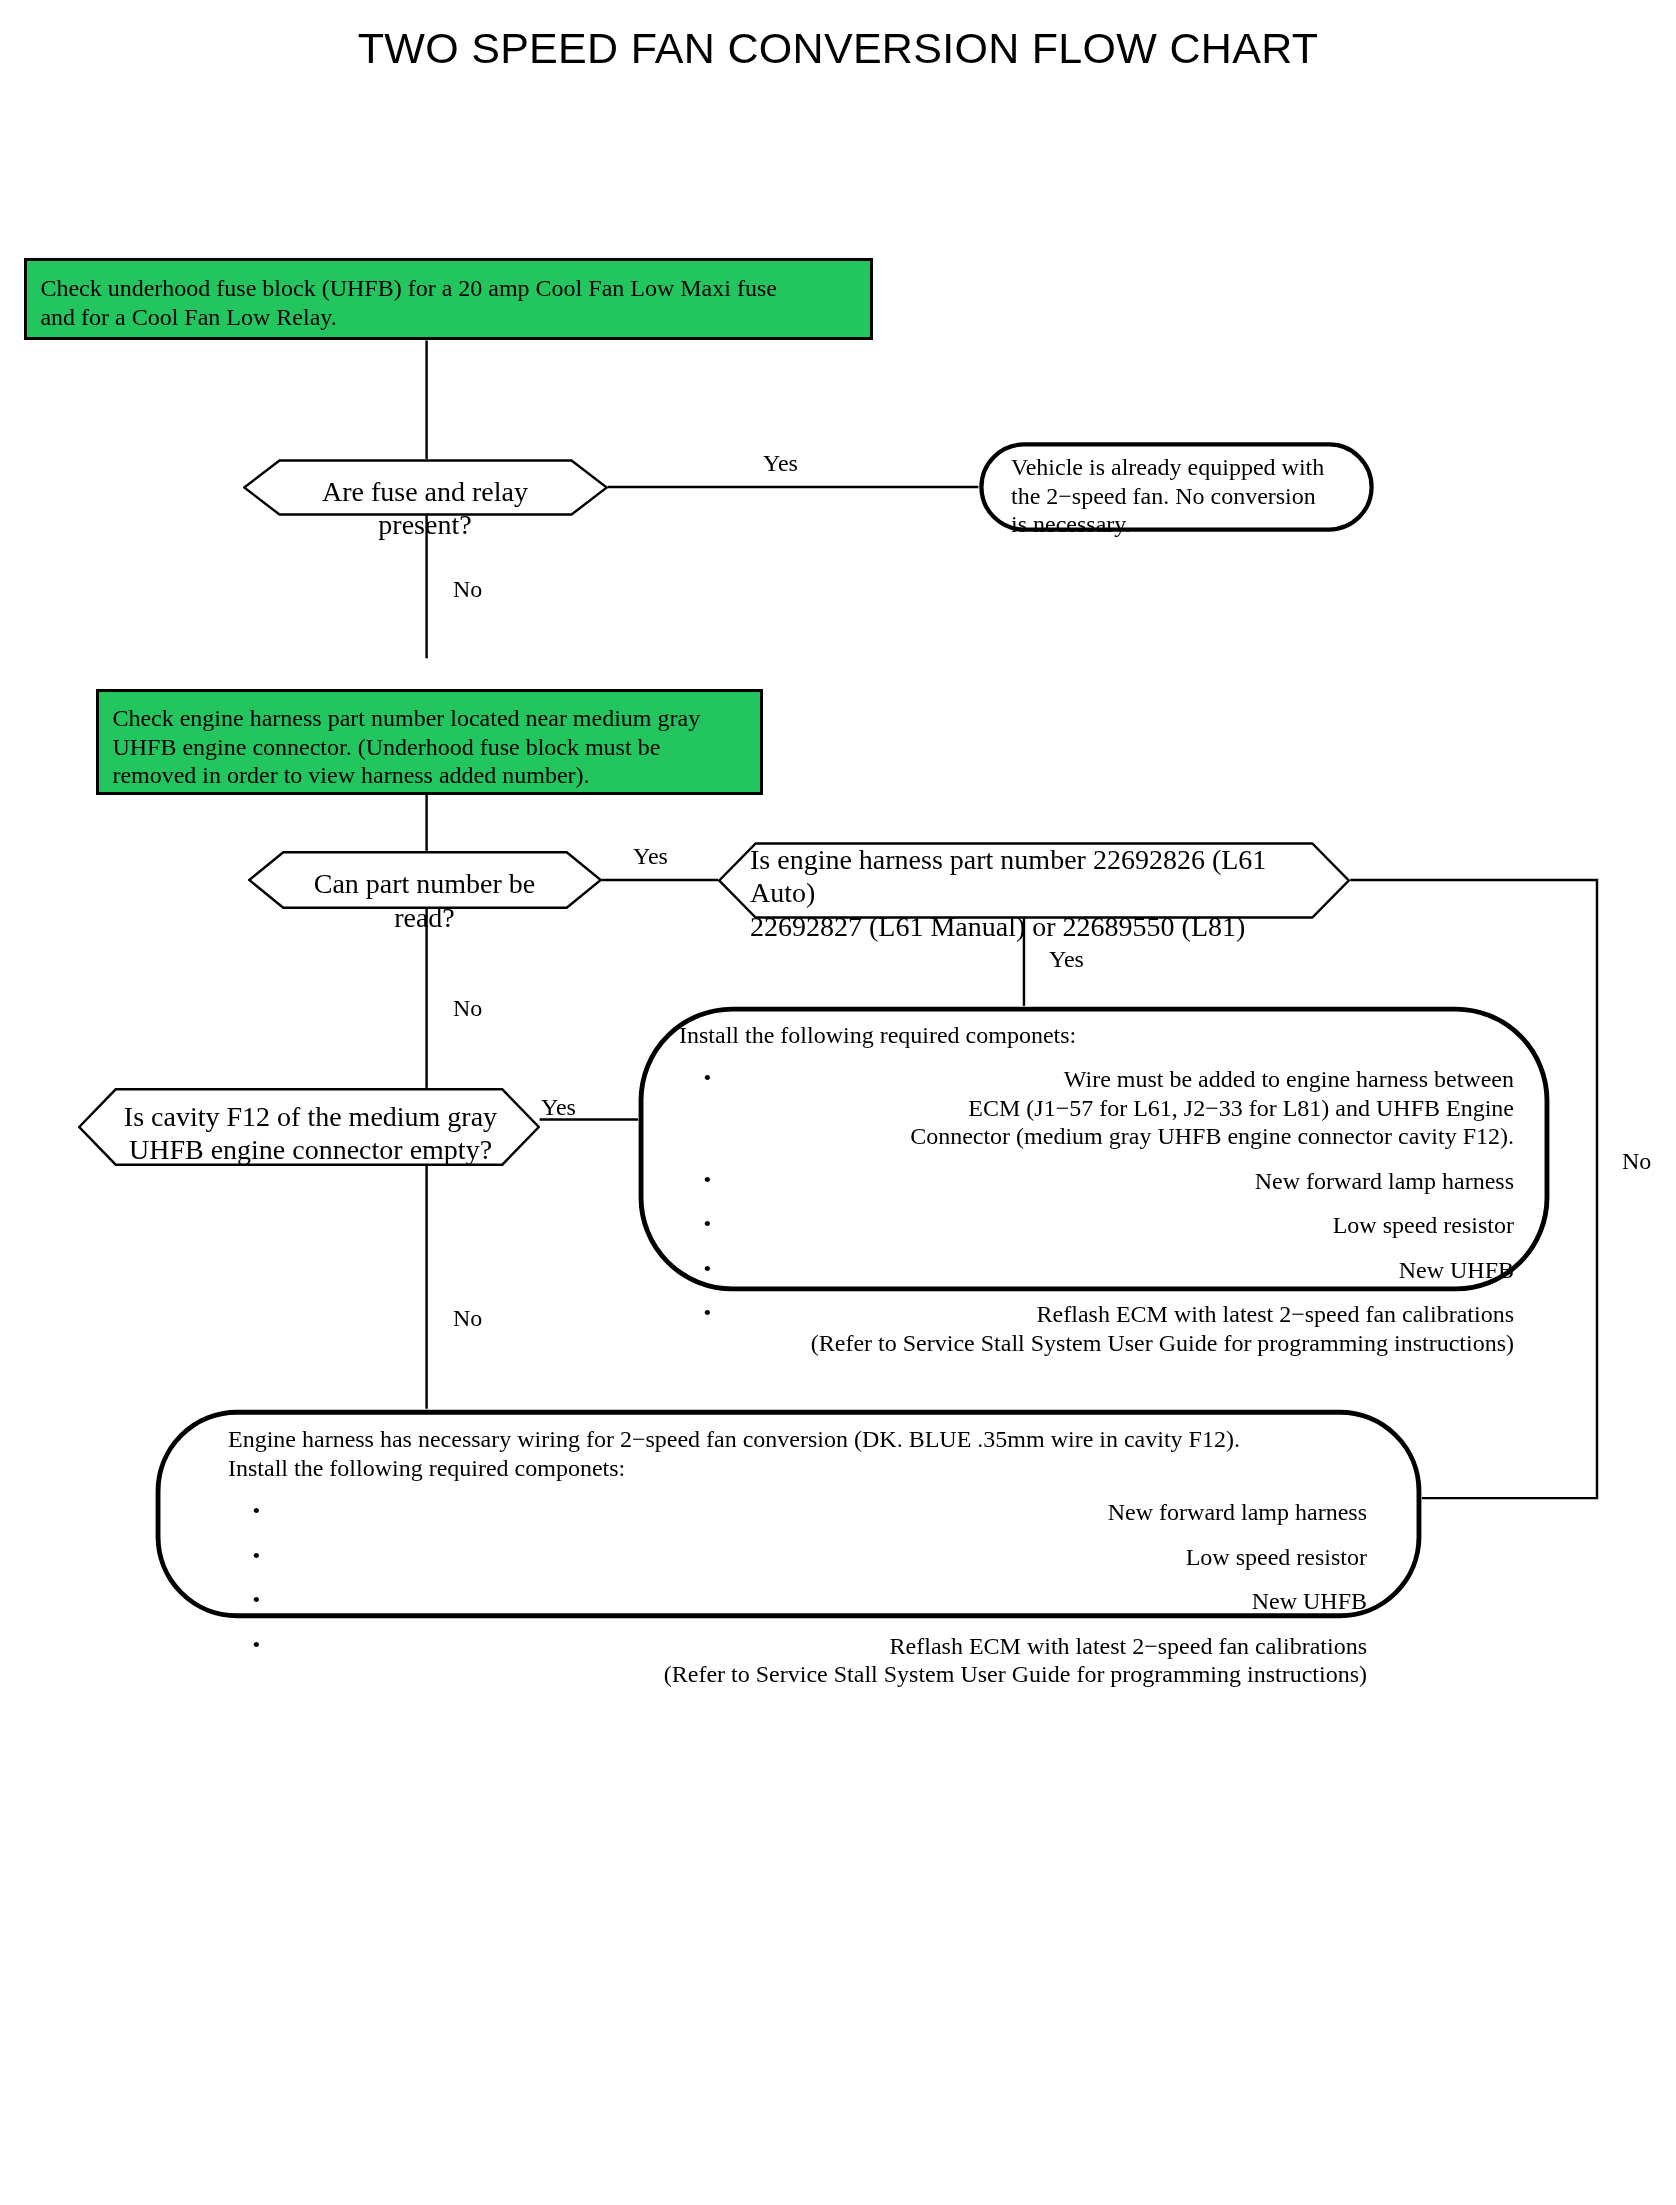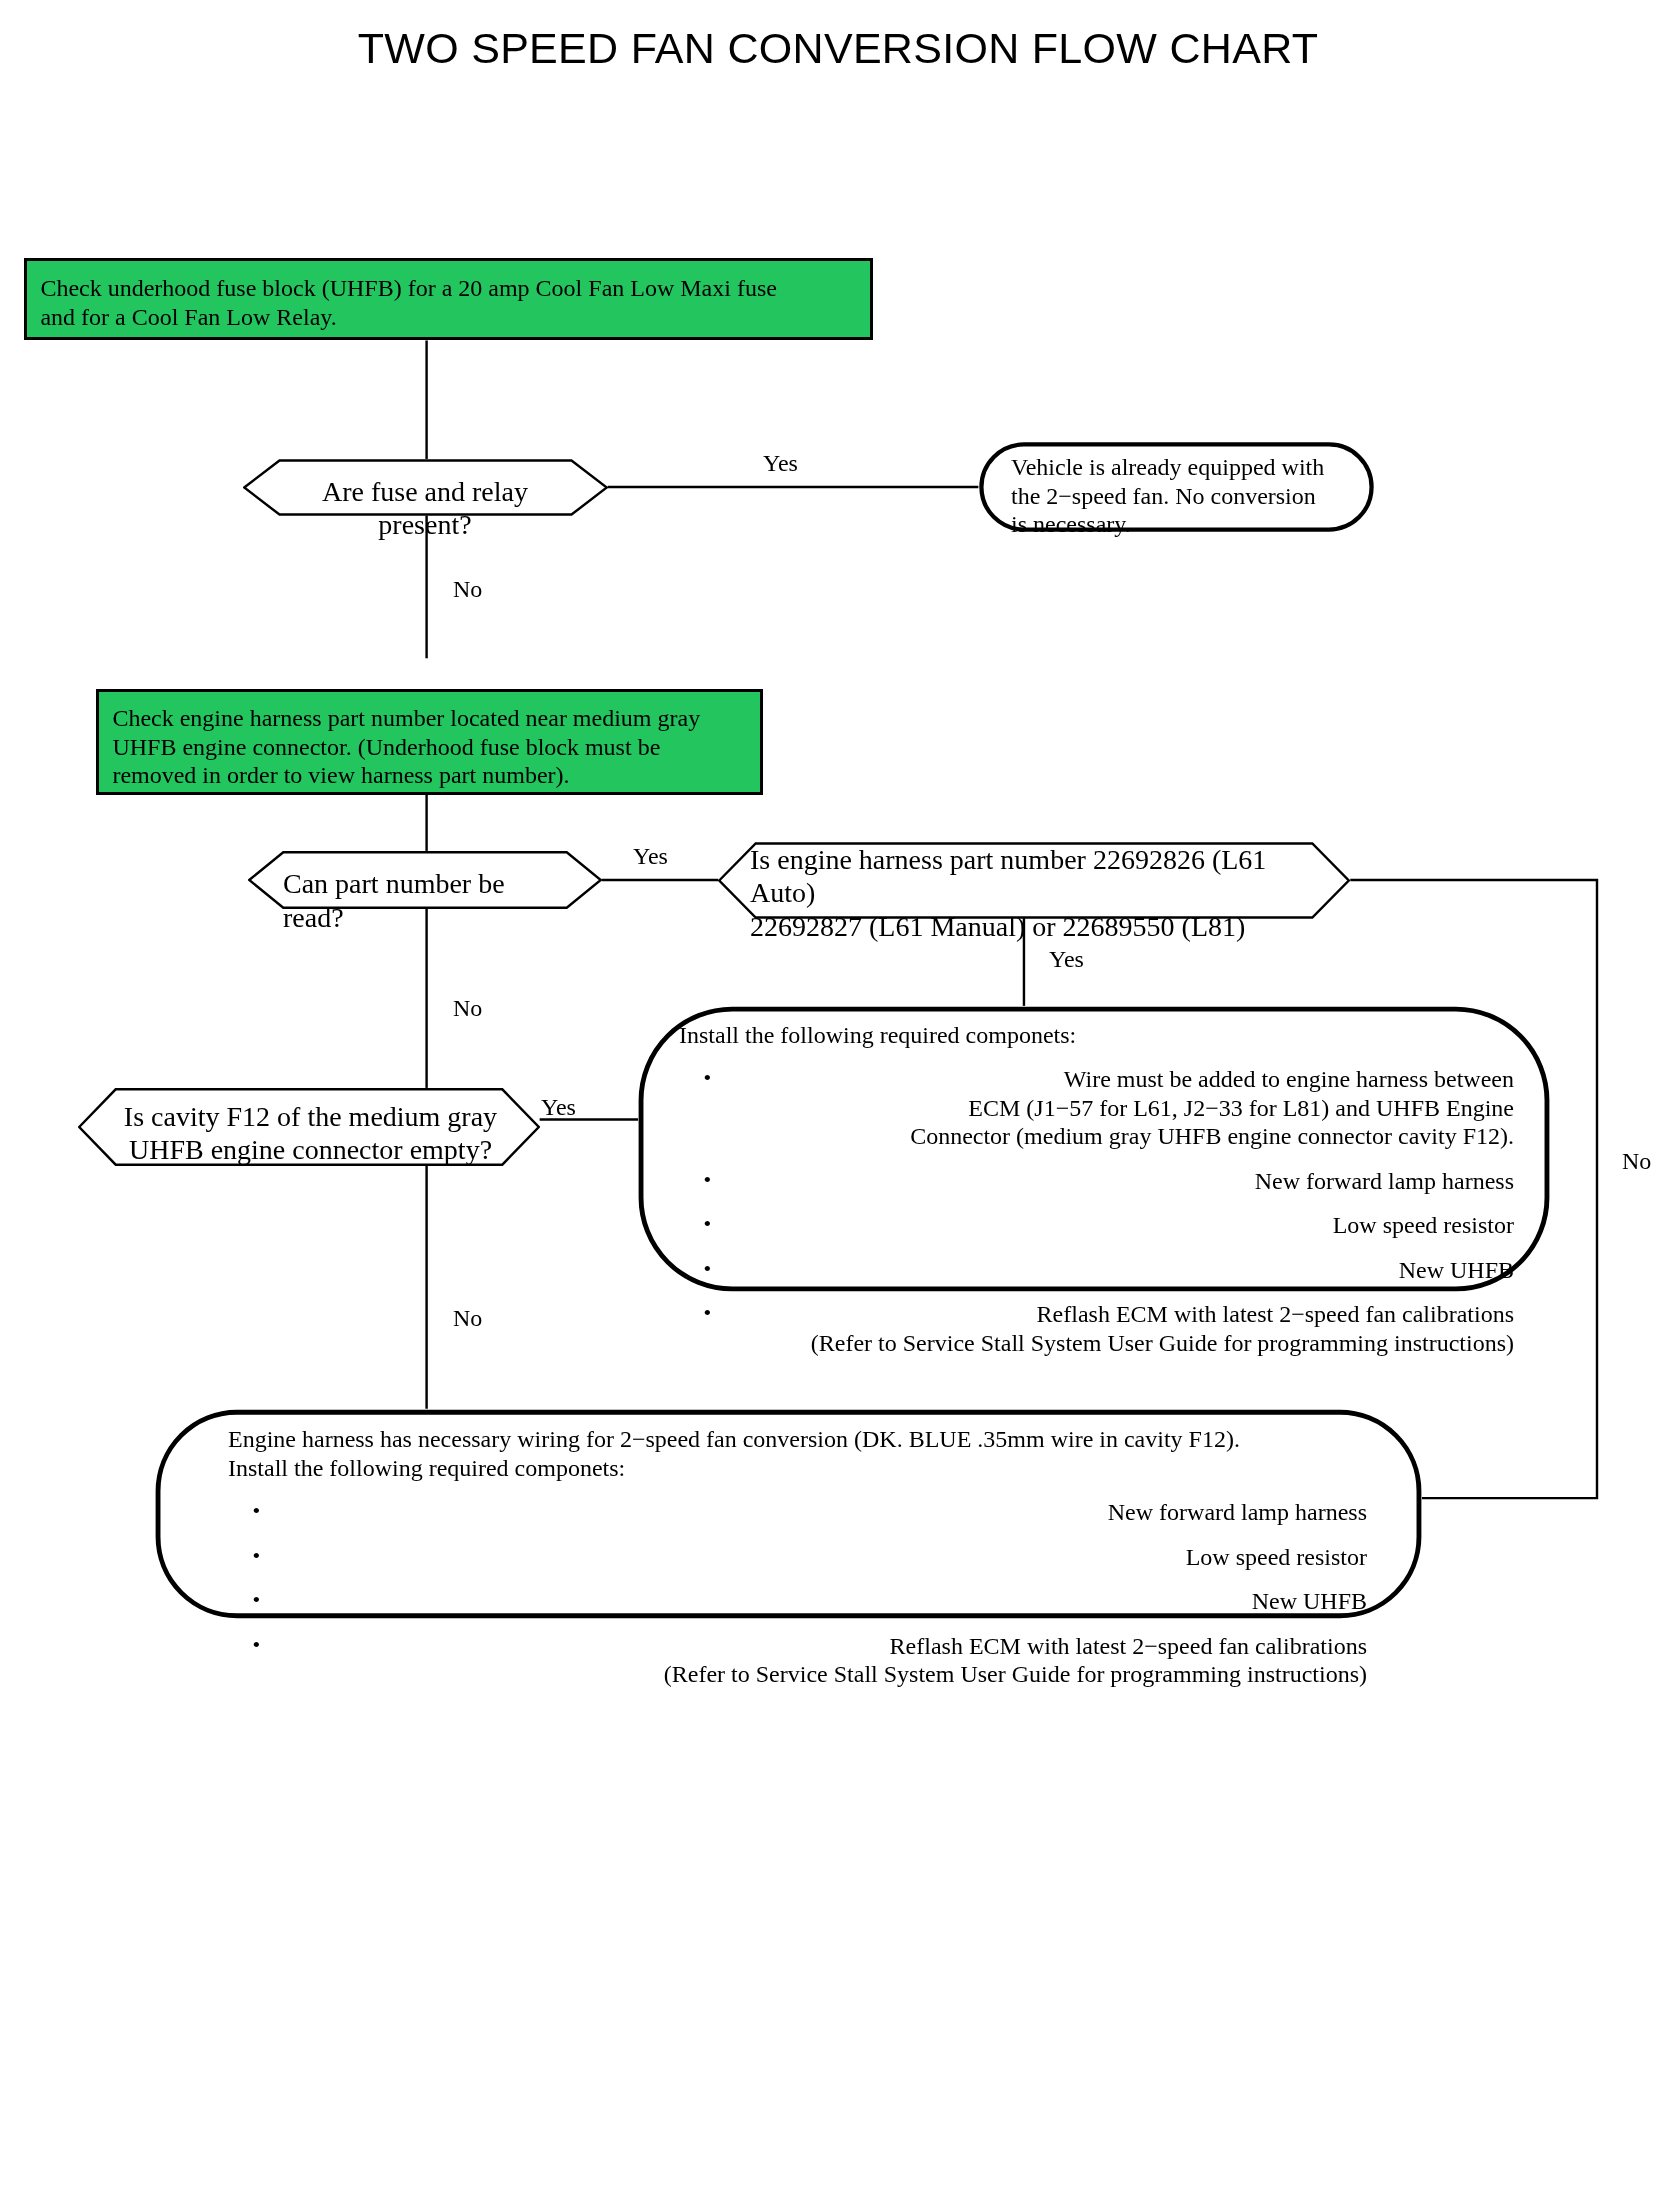--- a/index.html
+++ b/index.html
@@ -92,29 +92,29 @@
       <div>Vehicle is already equipped with</div>
       <div>the 2−speed fan.  No conversion</div>
       <div>is necessary.</div>
     </div>
   </div>
 
   <div class="node rect" style="left:96px;top:689px;width:667px;height:106px;">
     <div class="txt" style="padding:12px 0 0 13.4px;">
       <div>Check engine harness part number located near medium gray</div>
       <div>UHFB engine connector.  (Underhood fuse block must be</div>
-      <div>removed in order to view harness part number).</div>
+      <div>removed in order to view harness added number).</div>
     </div>
   </div>
 
   <div class="hex-wrap" style="left:248px;top:851px;width:354px;height:58px;">
     <svg width="354" height="58" viewBox="0 0 582 95" xmlns="http://www.w3.org/2000/svg">
       <polygon points="2,47.5 58,2 524,2 580,47.5 524,93 58,93" fill="#fff" stroke="#000" stroke-width="4"></polygon>
     </svg>
-    <div class="hex-txt" style="left:35px;top:16.4px;width:283px;">Can part number be read?</div>
+    <div class="hex-txt" style="left:35px;top:16.4px;width:283px;text-align:center;">Can part number be read?</div>
   </div>
 
   <div class="lbl" style="left:633px;top:844px;">Yes</div>
   <div class="lbl" style="left:453px;top:996px;">No</div>
 
   <div class="hex-wrap" style="left:718px;top:842px;width:632px;height:77px;">
     <svg width="632" height="77" viewBox="0 0 1040 126" xmlns="http://www.w3.org/2000/svg">
       <polygon points="2,63 62,2 978,2 1038,63 978,124 62,124" fill="#fff" stroke="#000" stroke-width="4"></polygon>
     </svg>
     <div class="hex-txt" style="left:32px;top:1px;width:571px;">

